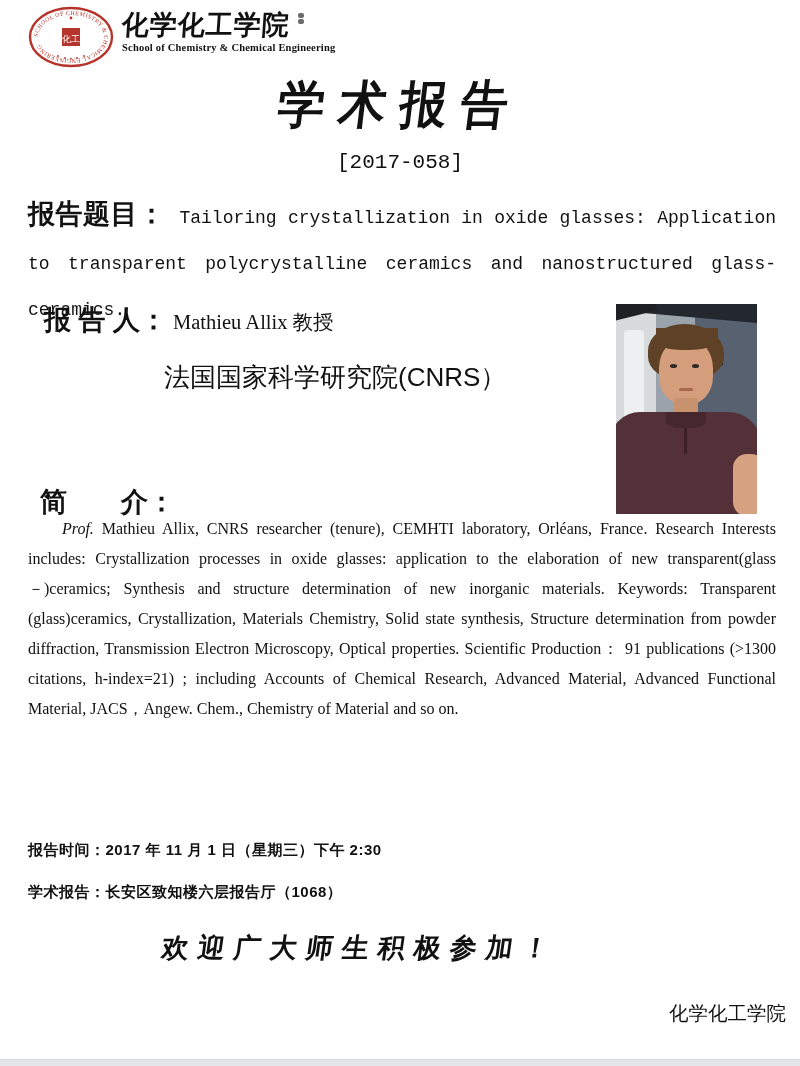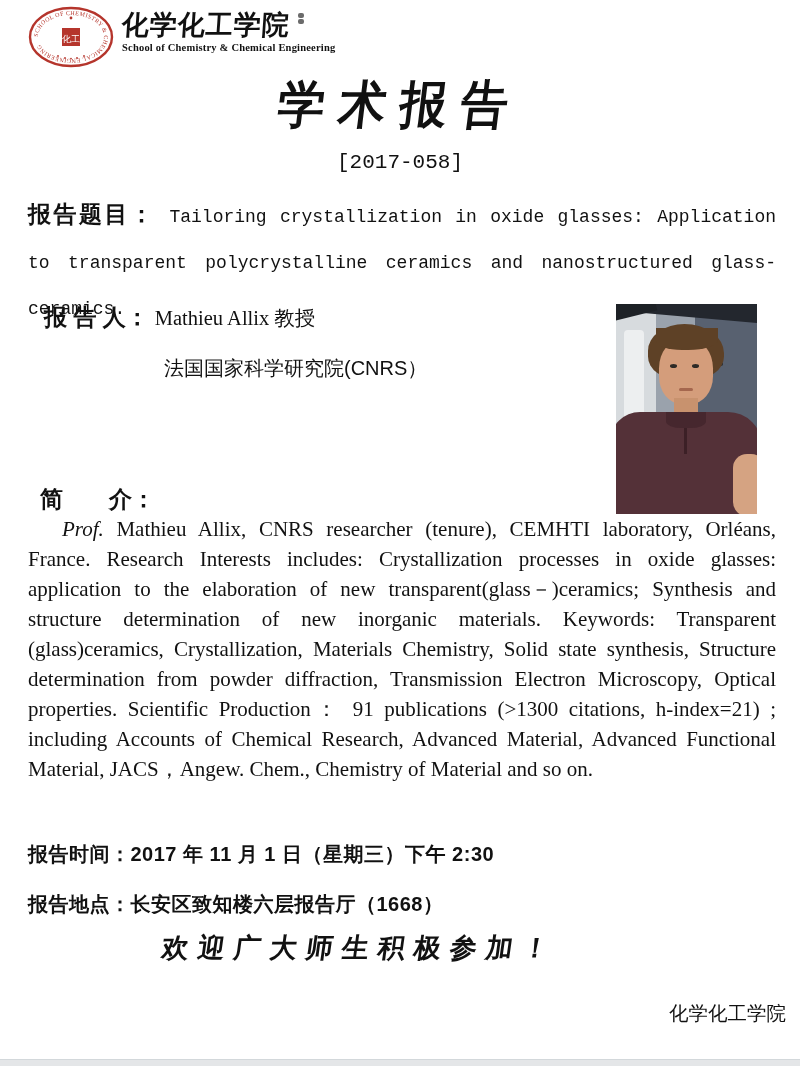--- a/index.html
+++ b/index.html
@@ -19,27 +19,27 @@
   
   .main-title{position:absolute;top:74px;left:0;width:100%;text-align:center;margin:0;
               font-family:"DejaVu Serif","Liberation Serif",serif;font-weight:900;font-size:47px;
               letter-spacing:14px;}
   .main-title span{display:inline-block;transform:skewX(-7deg) scaleY(1.08);}
   .doc-number{position:absolute;top:151px;left:0;width:100%;text-align:center;
               font-family:"Liberation Mono",monospace;font-size:21px;}
 
   
   .topic{position:absolute;top:192px;left:28px;width:748px;line-height:45px;text-align:justify;margin:0;}
-  .label{font-weight:bold;font-size:23px;font-family:"Liberation Sans",sans-serif;}
+  .label{font-weight:bold;font-size:27px;font-family:"Liberation Sans",sans-serif;}
   .topic-text{font-family:"Liberation Mono","DejaVu Sans Mono",monospace;font-size:18px;margin-left:14px;}
 
   
   .speaker{position:absolute;top:286px;left:28px;width:560px;margin:16px;}
   .speaker-name{font-family:"Liberation Serif",serif;font-size:20.5px;margin-left:6px;}
-  .affiliation{margin-top:22px;padding-left:120px;font-size:20px;}
+  .affiliation{margin-top:22px;padding-left:120px;font-size:26px;}
 
   
   .photo{position:absolute;top:304px;left:616px;width:141px;height:210px;overflow:hidden;background:#9aa2ac;}
   .photo div{position:absolute;}
   .ph-left{left:0;top:0;width:40px;height:210px;background:#d7dbde;}
   .ph-pillar{left:8px;top:26px;width:20px;height:130px;background:#edeff0;border-radius:4px;}
   .ph-right{right:0;top:0;width:62px;height:210px;background:#586170;}
   .ph-rlight{right:28px;top:0;width:26px;height:150px;background:#aab2bc;}
   .ph-topbar{left:14px;top:-8px;width:140px;height:22px;background:#23272e;transform:rotate(5deg);}
   .ph-topbar2{left:-6px;top:-4px;width:46px;height:16px;background:#1d2126;transform:rotate(-14deg);}
@@ -52,27 +52,27 @@
   .ph-mouth{left:63px;top:84px;width:14px;height:2.5px;background:#a5674e;border-radius:2px;}
   .ph-neck{left:58px;top:94px;width:24px;height:20px;background:#c8926e;}
   .ph-body{left:-6px;top:108px;width:152px;height:104px;background:#543138;border-radius:30px 34px 0 0;}
   .ph-collar{left:50px;top:108px;width:40px;height:16px;background:#46272e;border-radius:0 0 40% 40%;}
   .ph-placket{left:68px;top:124px;width:3px;height:26px;background:#3c2026;}
   .ph-arm{right:-8px;top:150px;width:32px;height:62px;background:#d5a382;border-radius:14px;}
 
   
   .bio-label{position:absolute;top:472px;left:28px;margin:12px;}
   .bio{position:absolute;top:514px;left:28px;width:748px;margin:0;
-       font-family:"Liberation Serif",serif;font-size:21px;line-height:30px;
+       font-family:"Liberation Serif",serif;font-size:16px;line-height:30px;
        text-align:justify;text-indent:34px;}
   .bio .prof{font-style:italic;}
 
   
   .schedule{position:absolute;top:841px;left:28px;width:700px;}
-  .sched-line{font-weight:bold;font-size:20px;letter-spacing:.5px;margin-bottom:23px;}
+  .sched-line{font-weight:bold;font-size:15px;letter-spacing:.5px;margin-bottom:23px;}
 
   
   .welcome{position:absolute;top:930px;left:28px;width:744px;text-align:center;padding-right:80px;box-sizing:border-box;
            font-family:"DejaVu Serif","Liberation Serif",serif;font-weight:900;font-size:27px;letter-spacing:9px;}
   .welcome span{display:inline-block;transform:skewX(-8deg);}
 
   
   .footer-org{position:absolute;top:1000px;right:14px;font-size:19.5px;}
   .footer-date{position:absolute;top:1036px;right:4px;font-size:19.5px;}
 
@@ -150,21 +150,21 @@
   <p class="bio-label label">简　　介：</p>
   <p class="bio">
     <span class="prof">Prof.</span><span> Mathieu Allix,  CNRS researcher (tenure), CEMHTI laboratory, Orléans, France. Research Interests includes: Crystallization processes in oxide glasses: application to the elaboration of new transparent(glass－)ceramics; Synthesis and structure determination of new inorganic materials. Keywords: Transparent (glass)ceramics, Crystallization, Materials Chemistry, Solid state synthesis, Structure determination from powder diffraction, Transmission Electron Microscopy, Optical properties. Scientific Production：  91 publications (&gt;1300 citations, h-index=21) ; including Accounts of Chemical Research, Advanced Material, Advanced Functional Material,   JACS，Angew. Chem., Chemistry of Material and so on.</span>
   </p>
 
   <div class="schedule">
     <div class="sched-line">
       <span>报告时间：</span><span>2017 年 11 月 1 日（星期三）下午 2:30</span>
     </div>
     <div class="sched-line">
-      <span>报告地点：</span><span>长安区致知楼六层报告厅（1668）</span>
+      <span>学术报告：</span><span>长安区致知楼六层报告厅（1068）</span>
     </div>
   </div>
 
   <div class="welcome">
     <span>欢迎广大师生积极参加！</span>
   </div>
 
   <div class="footer-org">化学化工学院</div>
 
   <div class="bottom-bar"></div>

